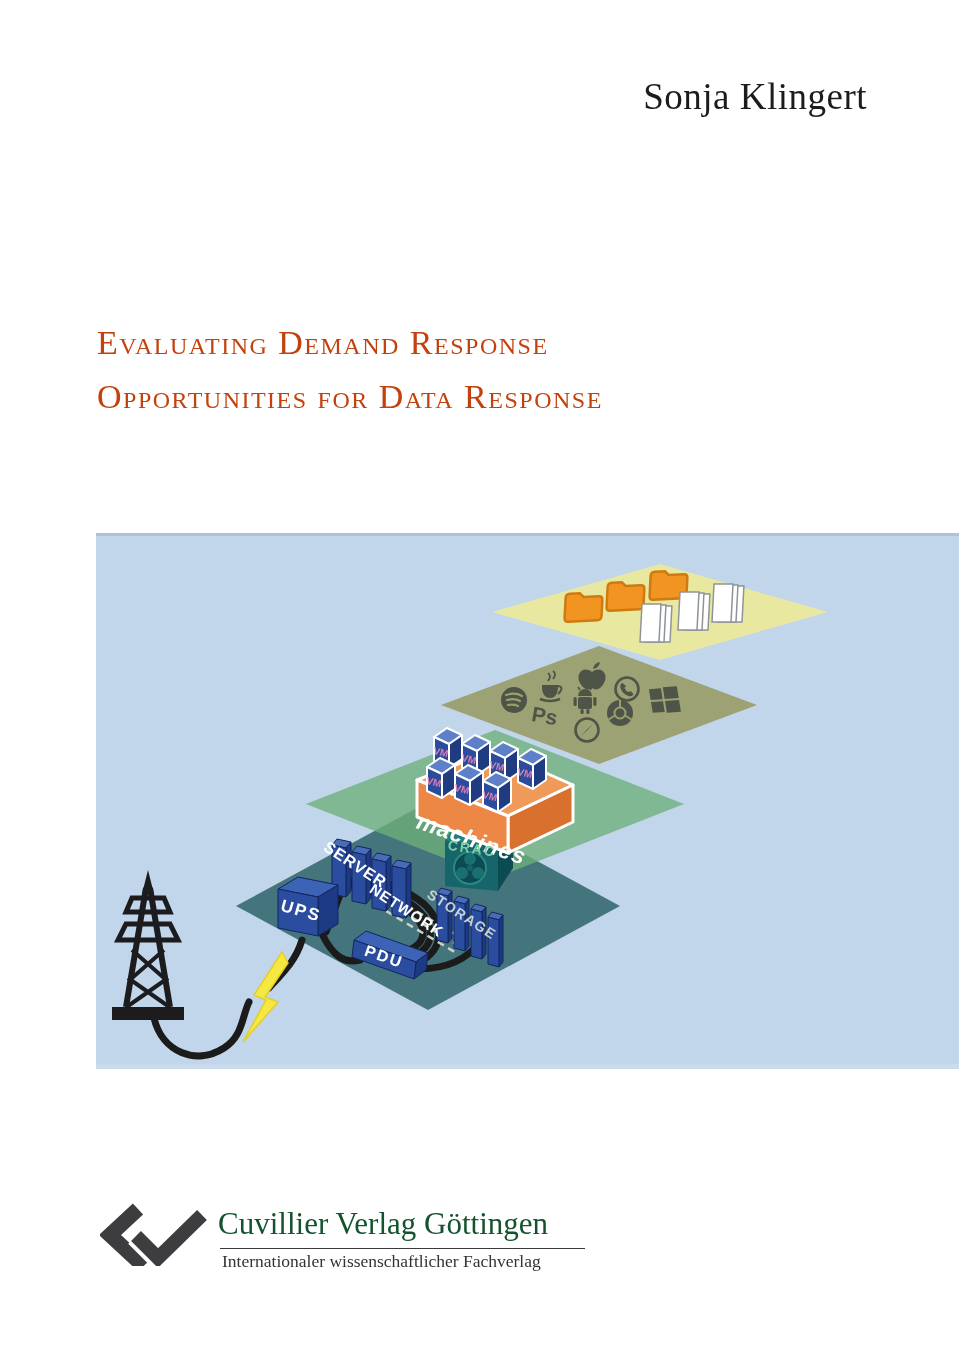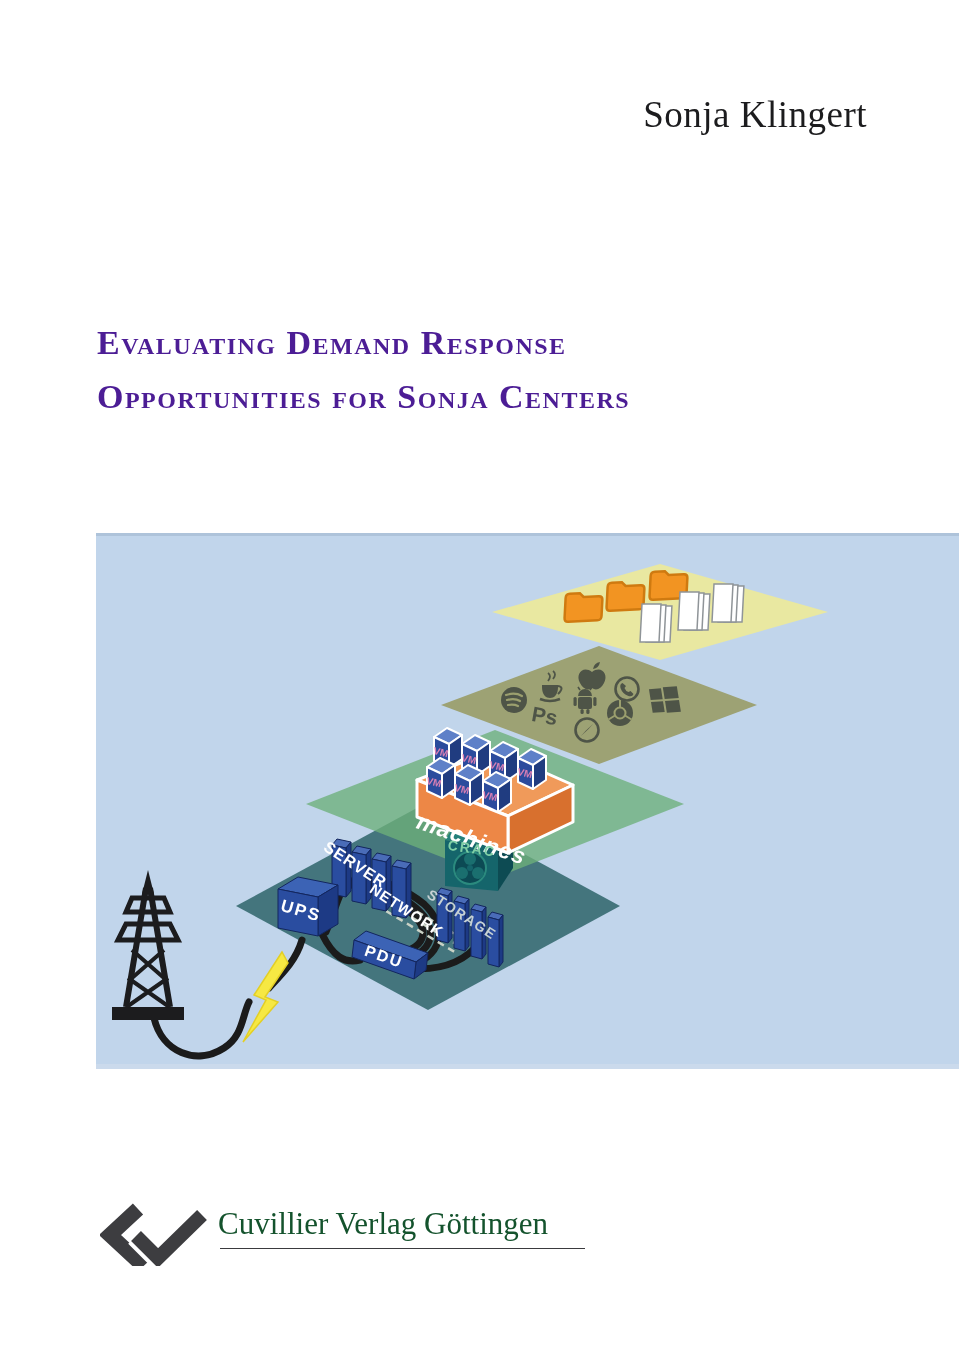--- a/index.html
+++ b/index.html
@@ -1,26 +1,26 @@
 <!DOCTYPE html>
 <html><head>
 <meta charset="utf-8">
 <style>
   html,body{margin:0;padding:0;}
   body{
     width:959px;height:1360px;position:relative;background:#ffffff;
     font-family:"Liberation Serif",serif;overflow:hidden;
   }
   .author{
-    position:absolute;top:93px;right:92px;
+    position:absolute;top:75px;right:92px;
     font-size:37px;color:#1c1c1e;letter-spacing:.5px;white-space:nowrap;
   }
   .title{
     position:absolute;left:97px;top:316px;
-    font-weight:700;font-variant:small-caps;color:#4c1d95;
+    font-weight:400;font-variant:small-caps;color:#c2410c;
     font-size:34px;line-height:54px;letter-spacing:1.5px;white-space:nowrap;
   }
   .diagram{
     position:absolute;left:96px;top:533px;width:863px;height:536px;
     background:#c1d5eb;border-top:3px solid #aec3da;box-sizing:border-box;
   }
   .diagram::after{content:"";position:absolute;left:0;bottom:0;width:100%;height:5px;background:#cbdaec;}
   .layer{position:absolute;clip-path:polygon(50% 0,100% 50%,50% 100%,0 50%);}
   .layer-files{left:396px;top:28px;width:336px;height:96px;background:#e9e8a1;z-index:4;}
   .layer-apps{left:345px;top:110px;width:316px;height:118px;background:rgba(155,159,110,.96);z-index:3;}
@@ -48,21 +48,21 @@
   .pub-rule{position:absolute;left:120px;top:48px;width:365px;height:1px;background:#3a3a3e;}
   .pub-sub{position:absolute;left:122px;top:51px;font-size:17.5px;color:#333338;white-space:nowrap;}
 </style>
 </head>
 <body>
 
 <div class="author">Sonja Klingert</div>
 
 <div class="title">
   <div>Evaluating Demand Response</div>
-  <div>Opportunities for Sonja Centers</div>
+  <div>Opportunities for Data Response</div>
 </div>
 
 <div class="diagram">
   <div class="layer layer-files"></div>
   <div class="layer layer-apps"></div>
   <div class="layer layer-vms"></div>
   <div class="layer layer-hw"></div>
 
   <svg class="art" viewBox="0 0 863 536">
 
@@ -304,13 +304,14 @@
 </div>
 
 <div class="publisher">
   <svg width="110" height="66" viewBox="0 0 110 66">
     <path d="M38,9 L10,35 L38,61 L56,44" stroke="#3d3d40" stroke-width="15" fill="none"></path>
     <path d="M36,36 L58,58 L102,15" stroke="#ffffff" stroke-width="22" fill="none"></path>
     <path d="M36,36 L58,58 L102,15" stroke="#3d3d40" stroke-width="14" fill="none"></path>
   </svg>
   <div class="pub-name">Cuvillier Verlag Göttingen</div>
   <div class="pub-rule"></div>
+  <div class="pub-sub">Internationaler wissenschaftlicher Fachverlag</div>
 </div>
 
 </body></html>

